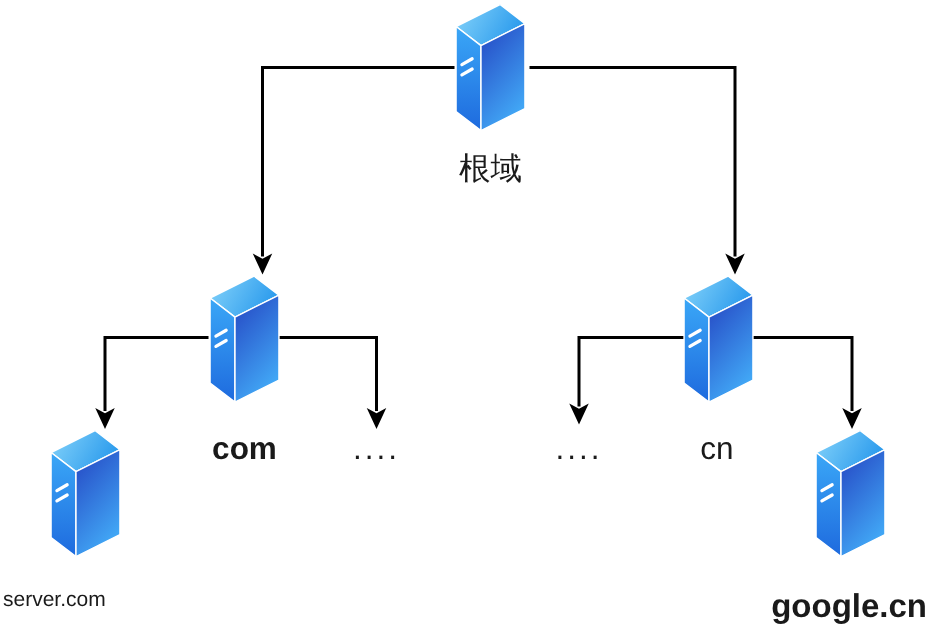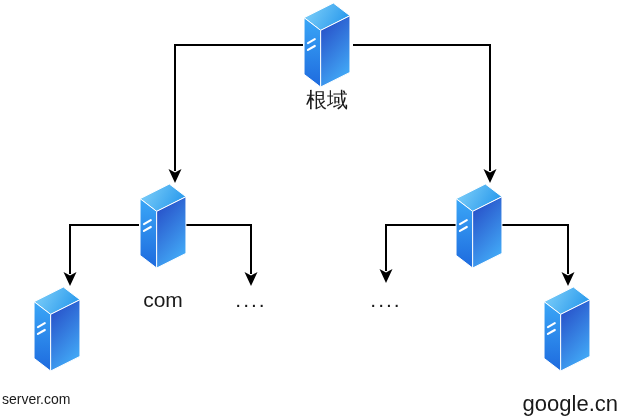--- a/index.html
+++ b/index.html
@@ -10,21 +10,21 @@
   .stage{position:relative;width:621px;height:420px;background:#ffffff;}
   .connectors{position:absolute;left:0;top:0;width:621px;height:420px;}
   .icon-slot{position:absolute;width:52px;height:86px;}
   .icon-slot svg{display:block;width:52px;height:86px;}
   .label{
     position:absolute;color:#1a1a1a;font-size:21px;line-height:1.1;
     white-space:nowrap;
   }
   .label.center{width:140px;text-align:center;}
   .label.dots{letter-spacing:2px;}
-  .label.right{width:170px;text-align:right;}
+  .label.right{width:170px;text-align:right;font-weight:bold;}
 </style>
 </head>
 <body>
 
 <div class="stage">
 
   <svg width="0" height="0" style="position:absolute" aria-hidden="true">
     <defs>
       <linearGradient id="gTop" x1="0" y1="0" x2="1" y2="0.35">
         <stop offset="0" stop-color="#86d4fa"></stop>
@@ -99,20 +99,21 @@
   <div class="icon-slot" style="left:541px;top:287px;">
       <svg viewBox="0 0 53 88">
       <polygon points="3,15 33,0 50,13 20,28" fill="url(#gTop)" stroke="#ffffff" stroke-width="1" stroke-linejoin="round"></polygon>
       <polygon points="3,15 20,28 20,86 3,73" fill="url(#gLeft)" stroke="#ffffff" stroke-width="1" stroke-linejoin="round"></polygon>
       <polygon points="20,28 50,13 50,71 20,86" fill="url(#gFront)" stroke="#ffffff" stroke-width="1" stroke-linejoin="round"></polygon>
       <line x1="7" y1="41" x2="14" y2="37" stroke="#ffffff" stroke-width="2.2" stroke-linecap="round"></line>
       <line x1="7" y1="48" x2="14" y2="44" stroke="#ffffff" stroke-width="2.2" stroke-linecap="round"></line>
     </svg>
     </div>
 
-  <div class="label center" style="left:257px;top:88px;">根域</div>
-  <div class="label center" style="left:93px;top:288px;">com</div>
+  <div class="label center" style="left:257px;top:101px;">根域</div>
+  <div class="label center" style="left:93px;top:288px;font-weight:bold;">com</div>
+  <div class="label center" style="left:408px;top:288px;">cn</div>
   <div class="label center dots" style="left:181px;top:288px;">....</div>
   <div class="label center dots" style="left:316px;top:288px;">....</div>
   <div class="label" style="left:2px;top:392px;font-size:14px;">server.com</div>
   <div class="label right" style="left:448px;top:392px;font-size:22px;">google.cn</div>
 
 </div>
 
 </body></html>

